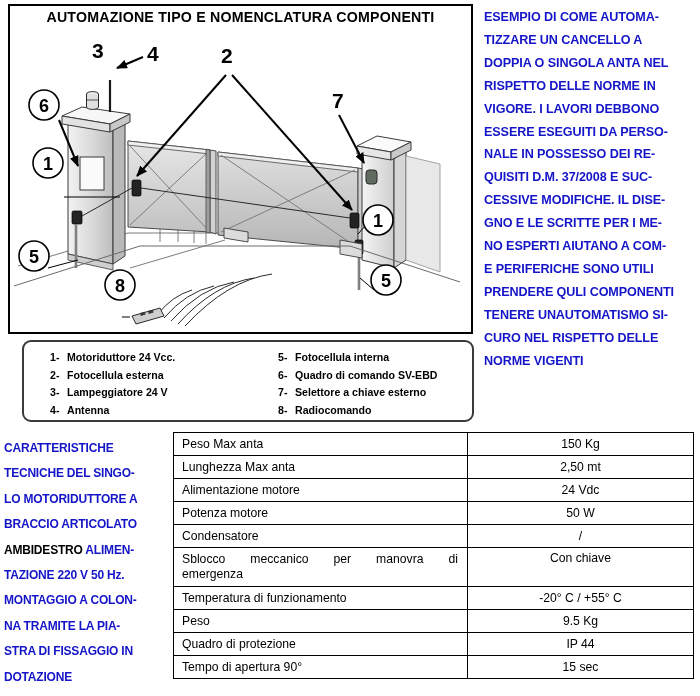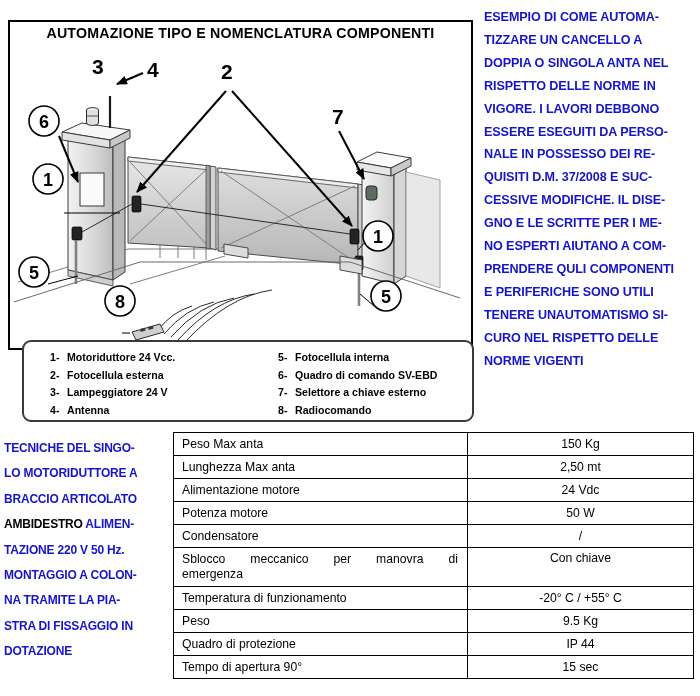--- a/index.html
+++ b/index.html
@@ -4,21 +4,21 @@
 <style>
   html,body{margin:0;padding:0;background:#ffffff;}
   body{
     width:700px;height:696px;position:relative;overflow:hidden;
     font-family:"Liberation Sans","DejaVu Sans",sans-serif;
     -webkit-font-smoothing:antialiased;
   }
   .abs{position:absolute;}
 
   
-  #diagram-panel{left:8px;top:20px;width:508px;height:330px;}
+  #diagram-panel{left:8px;top:4px;width:508px;height:330px;}
   #diagram-title-box{
     position:absolute;left:0;top:0;width:465px;height:26px;
     border:2px solid #000;box-sizing:border-box;background:#fff;
     display:flex;align-items:center;justify-content:center;
   }
   #diagram-title-box .t{
     font-size:14.2px;font-weight:bold;color:#000;letter-spacing:.2px;white-space:nowrap;
   }
   #diagram-frame{
     position:absolute;left:0;top:24px;width:465px;height:306px;
@@ -321,28 +321,29 @@
   <div class="line">TIZZARE UN CANCELLO A</div>
   <div class="line">DOPPIA O SINGOLA ANTA NEL</div>
   <div class="line">RISPETTO DELLE NORME IN</div>
   <div class="line">VIGORE. I LAVORI DEBBONO</div>
   <div class="line">ESSERE ESEGUITI DA PERSO-</div>
   <div class="line">NALE IN POSSESSO DEI RE-</div>
   <div class="line">QUISITI D.M. 37/2008 E SUC-</div>
   <div class="line">CESSIVE MODIFICHE. IL DISE-</div>
   <div class="line">GNO E LE SCRITTE PER I ME-</div>
   <div class="line">NO ESPERTI AIUTANO A COM-</div>
+  <div class="line">E PERIFERICHE SONO UTILI</div>
   <div class="line">PRENDERE QULI COMPONENTI</div>
-  <div class="line">E PERIFERICHE SONO UTILI</div>
   <div class="line">TENERE UNAUTOMATISMO SI-</div>
   <div class="line">CURO NEL RISPETTO DELLE</div>
   <div class="line">NORME VIGENTI</div>
 </div>
 
 <div id="features-text" class="abs">
+  <div class="line">CARATTERISTICHE</div>
   <div class="line">TECNICHE DEL SINGO-</div>
   <div class="line">LO MOTORIDUTTORE A</div>
   <div class="line">BRACCIO ARTICOLATO</div>
   <div class="line"><span class="blk">AMBIDESTRO </span><span>ALIMEN-</span></div>
   <div class="line">TAZIONE 220 V 50 Hz.</div>
   <div class="line">MONTAGGIO A COLON-</div>
   <div class="line">NA TRAMITE LA PIA-</div>
   <div class="line">STRA DI FISSAGGIO IN</div>
   <div class="line">DOTAZIONE</div>
 </div>

